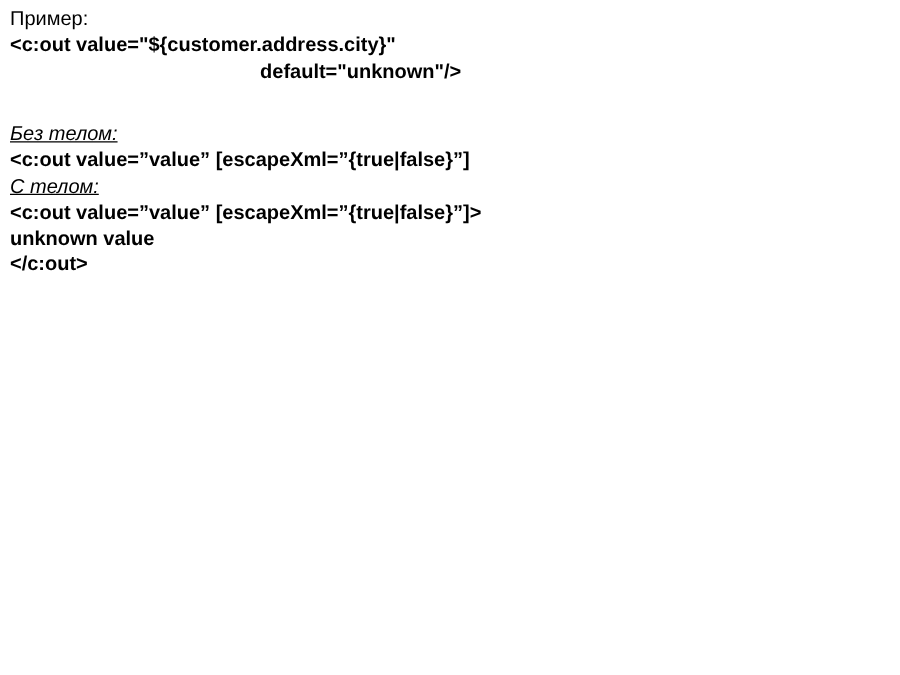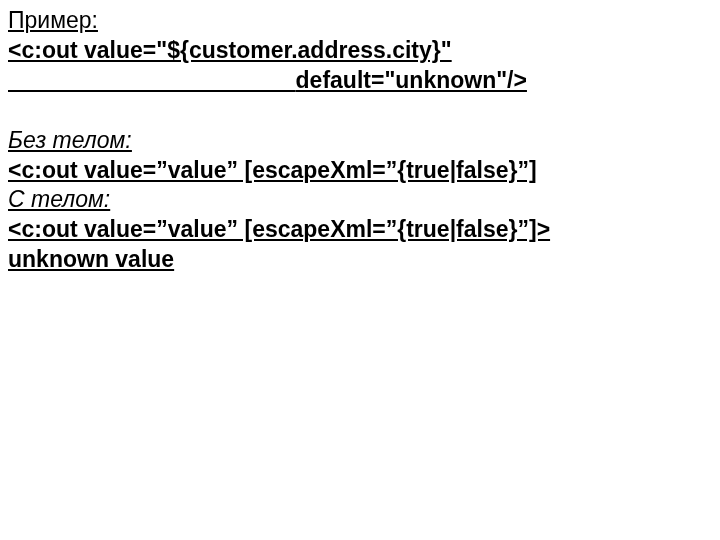--- a/index.html
+++ b/index.html
@@ -6,23 +6,22 @@
     margin: 0;
     padding: 0;
     width: 720px;
     height: 540px;
     background: #ffffff;
     font-family: Arial, Helvetica, sans-serif;
     color: #000000;
   }
   .page {
     padding: 6px 8px;
-    font-size: 23px;
+    font-size: 16px;
     line-height: 1.3;
-    text-decoration: underline;
   }
   .bold { font-weight: 700; }
   .ital { font-style: italic; }
   .under { text-decoration: underline; }
   .blank { height: 30px; }
 </style>
 </head>
 <body>
 
 <div class="page">
@@ -42,14 +41,15 @@
 
   <div class="bold">&lt;c:out value=”value” [escapeXml=”{true|false}”]</div>
 
 
   <div class="ital under">С телом:</div>
 
   <div class="bold">&lt;c:out value=”value” [escapeXml=”{true|false}”]&gt;</div>
 
   <div class="bold"> unknown value</div>
 
+  <div class="bold">&lt;/c:out&gt;</div>
 
 </div>
 
 </body></html>

